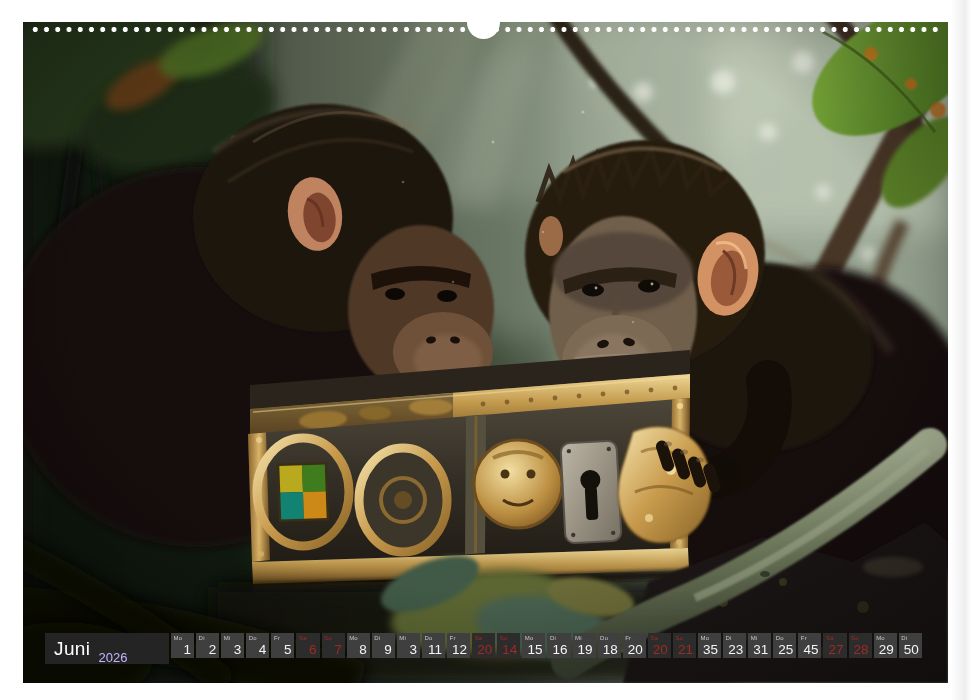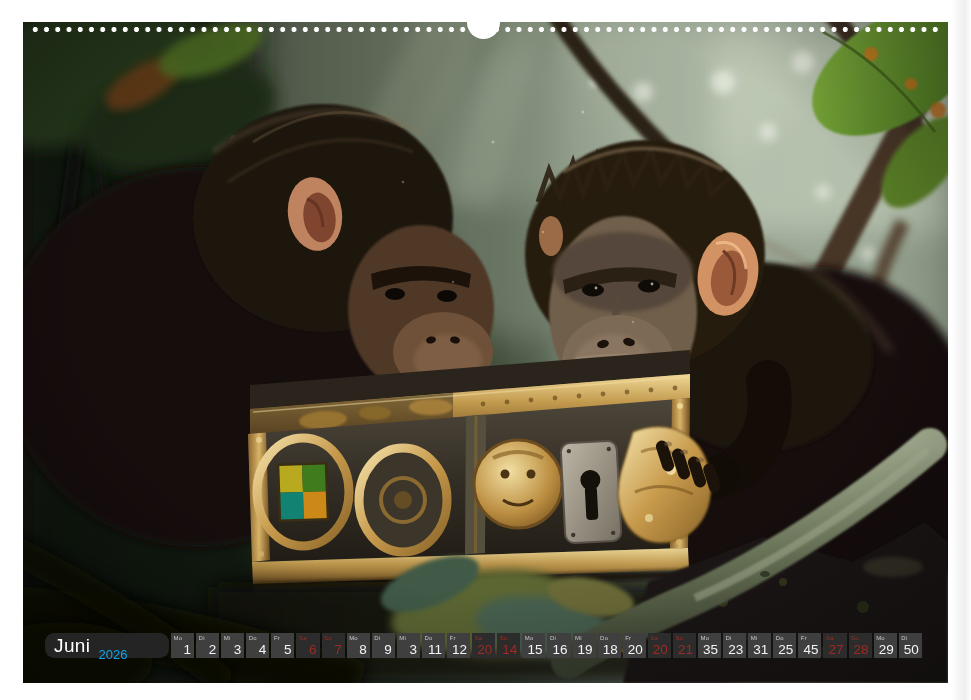--- a/index.html
+++ b/index.html
@@ -10,25 +10,25 @@
   .scene-svg{position:absolute;left:0;top:0;width:925px;height:661px;display:block;}
   .punch-holes{position:absolute;left:9px;right:7px;top:4px;height:7px;
     background-image:radial-gradient(circle at 3.2px 3.5px,#ffffff 2.2px,rgba(255,255,255,0) 2.9px);
     background-size:11.25px 7px;background-repeat:repeat-x;}
   .hanger-hole{position:absolute;left:467px;top:6px;width:33px;height:33px;border-radius:50%;
     background:#ffffff;}
   .page-curl{position:absolute;right:0;top:0;bottom:0;width:20px;
     background:linear-gradient(to right,rgba(120,125,115,0) 0%,rgba(110,115,108,0.12) 70%,rgba(255,255,255,0) 100%);}
   
   .calendar-bar{position:absolute;left:0;top:611px;width:925px;height:25px;}
-  .month-block{position:absolute;left:22px;top:0;width:124px;height:25px;
+  .month-block{position:absolute;left:22px;top:0;width:124px;height:31px;
     background:var(--month-block-bg,#262626);display:flex;align-items:center;
-    padding-left:9px;box-sizing:border-box;border-radius:9px;}
+    padding-left:9px;box-sizing:border-box;}
   .month-name{font-size:19px;color:#ffffff;letter-spacing:.4px;line-height:1;}
-  .year{font-size:13px;color:#0ea5e9;margin-left:8px;margin-top:17px;line-height:1;}
+  .year{font-size:13px;color:#c4b5fd;margin-left:8px;margin-top:17px;line-height:1;}
   .days{position:absolute;left:148px;top:0;height:25px;display:flex;gap:2px;}
   .day-cell{position:relative;width:23.1px;height:25px;flex:none;
     background:var(--day-cell-bg,#3f3f3f);}
   .day-cell .wd{position:absolute;top:1.5px;left:2.5px;font-size:6px;line-height:1;
     color:var(--weekday-label,#c9c9c9);letter-spacing:.2px;}
   .day-cell .num{position:absolute;bottom:2px;right:3px;font-size:13.5px;line-height:1;
     color:var(--day-text,#f5f5f5);}
   .day-cell.weekend{background:var(--weekend-cell-bg,#2c2c2c);}
   .day-cell.weekend .wd,.day-cell.weekend .num{color:var(--weekend-text,#9e2b23);}
 </style>

